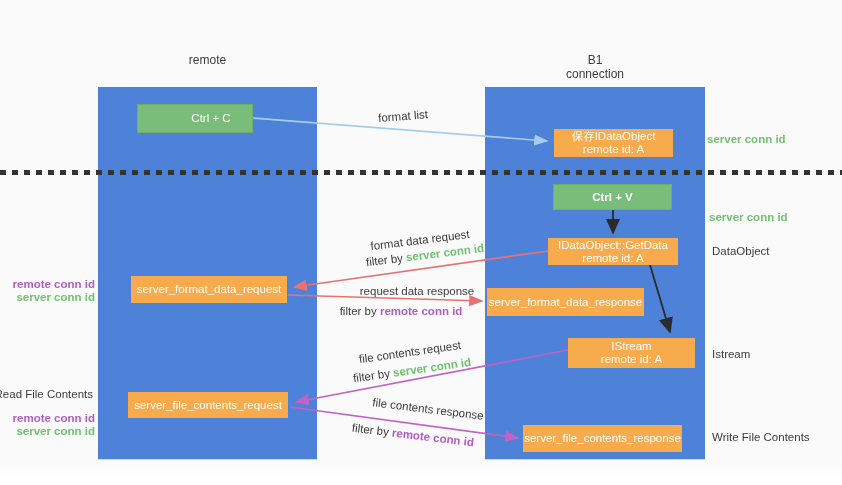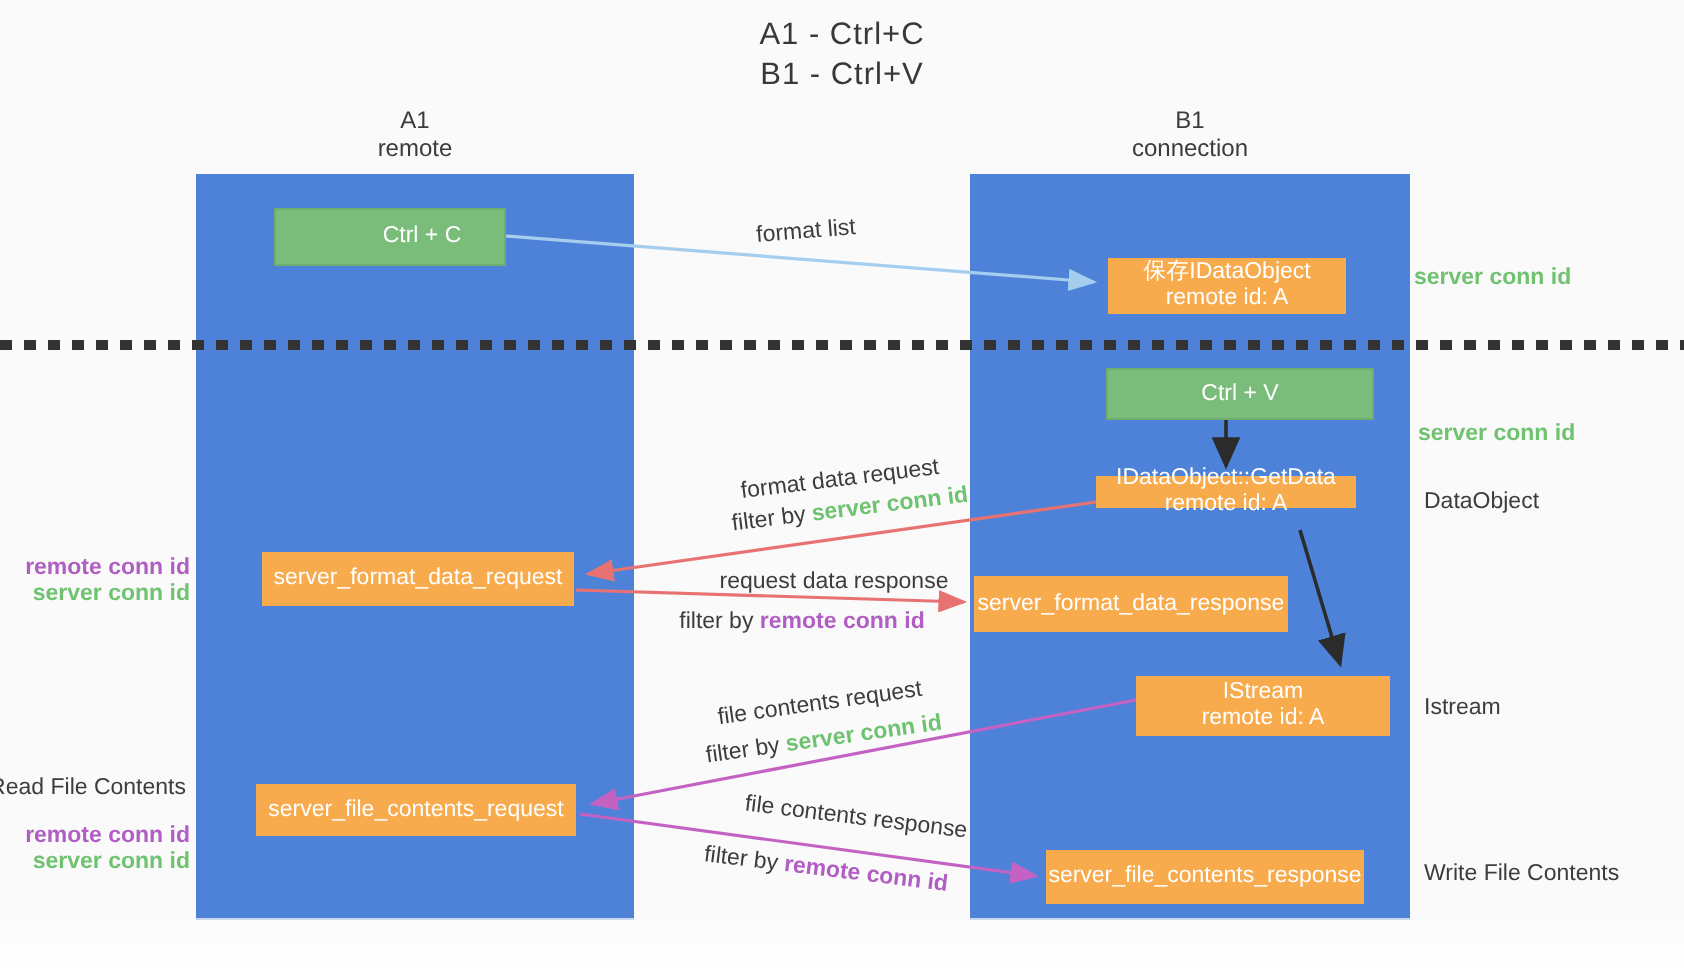--- a/index.html
+++ b/index.html
@@ -64,27 +64,22 @@
   .side-lbl.right-anchor { text-align:right; }
   .green-txt  { color:var(--text-green); font-weight:bold; }
   .purple-txt { color:var(--text-purple); font-weight:bold; }
   .conn-pair { line-height:13px; }
 </style>
 </head>
 <body>
 
 <div class="canvas">
 
-  <div class="title">
-    <div>A1 - Ctrl+C</div>
-    <div>B1 - Ctrl+V</div>
-  </div>
 
   <div class="col-header left">
-    <div>A1</div>
     <div>remote</div>
   </div>
   <div class="col-header right">
     <div>B1</div>
     <div>connection</div>
   </div>
 
   <div class="column left"></div>
   <div class="column right"></div>
 
@@ -116,25 +111,25 @@
 
   <div class="box green" style="left:137px;top:104px;width:116px;height:29px;padding-left:32px;">
     <div>Ctrl + C</div>
   </div>
 
   <div class="box orange" style="left:554px;top:129px;width:119px;height:28px;">
     <div>保存IDataObject</div>
     <div>remote id: A</div>
   </div>
 
-  <div class="box green" style="left:553px;top:184px;width:134px;height:26px;">
+  <div class="box green" style="left:553px;top:184px;width:119px;height:26px;font-weight:bold;">
     <div>Ctrl + V</div>
   </div>
 
-  <div class="box orange" style="left:548px;top:238px;width:130px;height:16px;">
+  <div class="box orange" style="left:548px;top:238px;width:130px;height:27px;">
     <div>IDataObject::GetData</div>
     <div>remote id: A</div>
   </div>
 
   <div class="box orange" style="left:131px;top:276px;width:156px;height:27px;">
     <div>server_format_data_request</div>
   </div>
 
   <div class="box orange" style="left:487px;top:288px;width:157px;height:28px;">
     <div>server_format_data_response</div>

